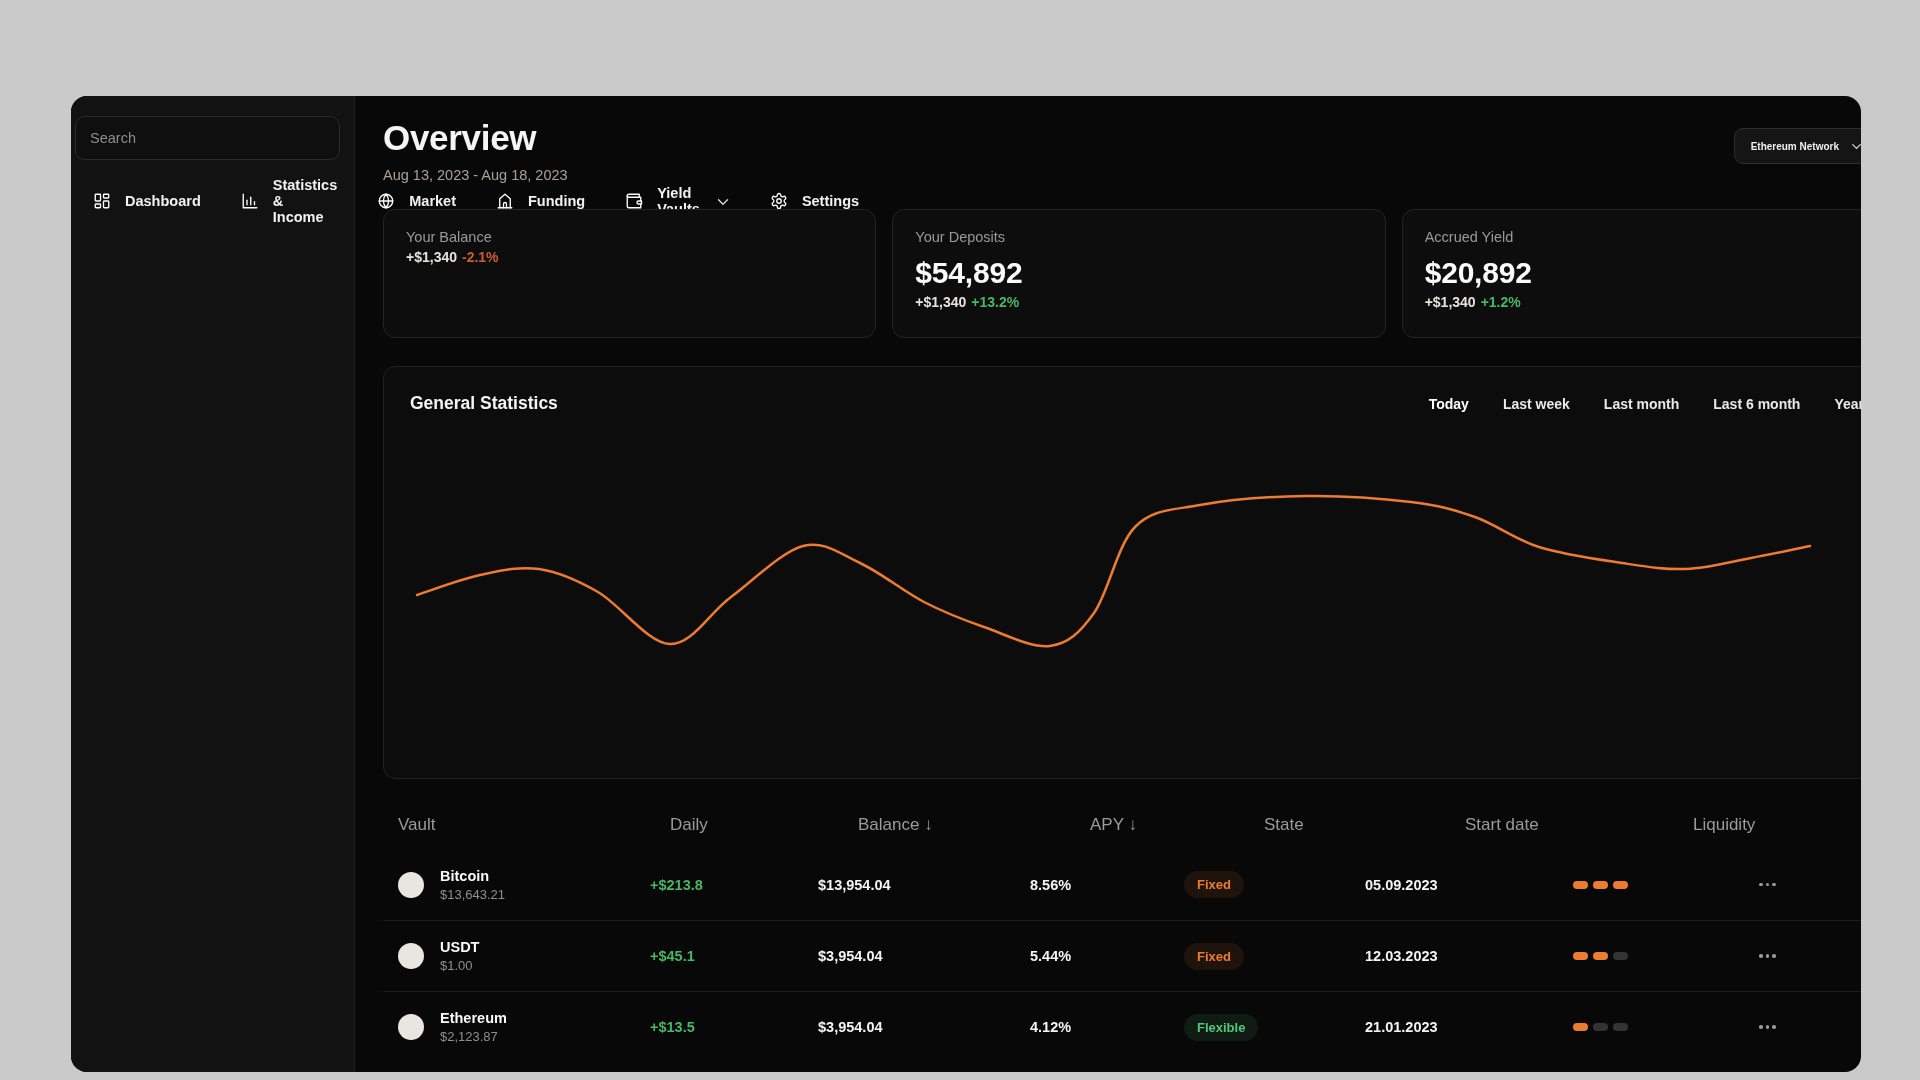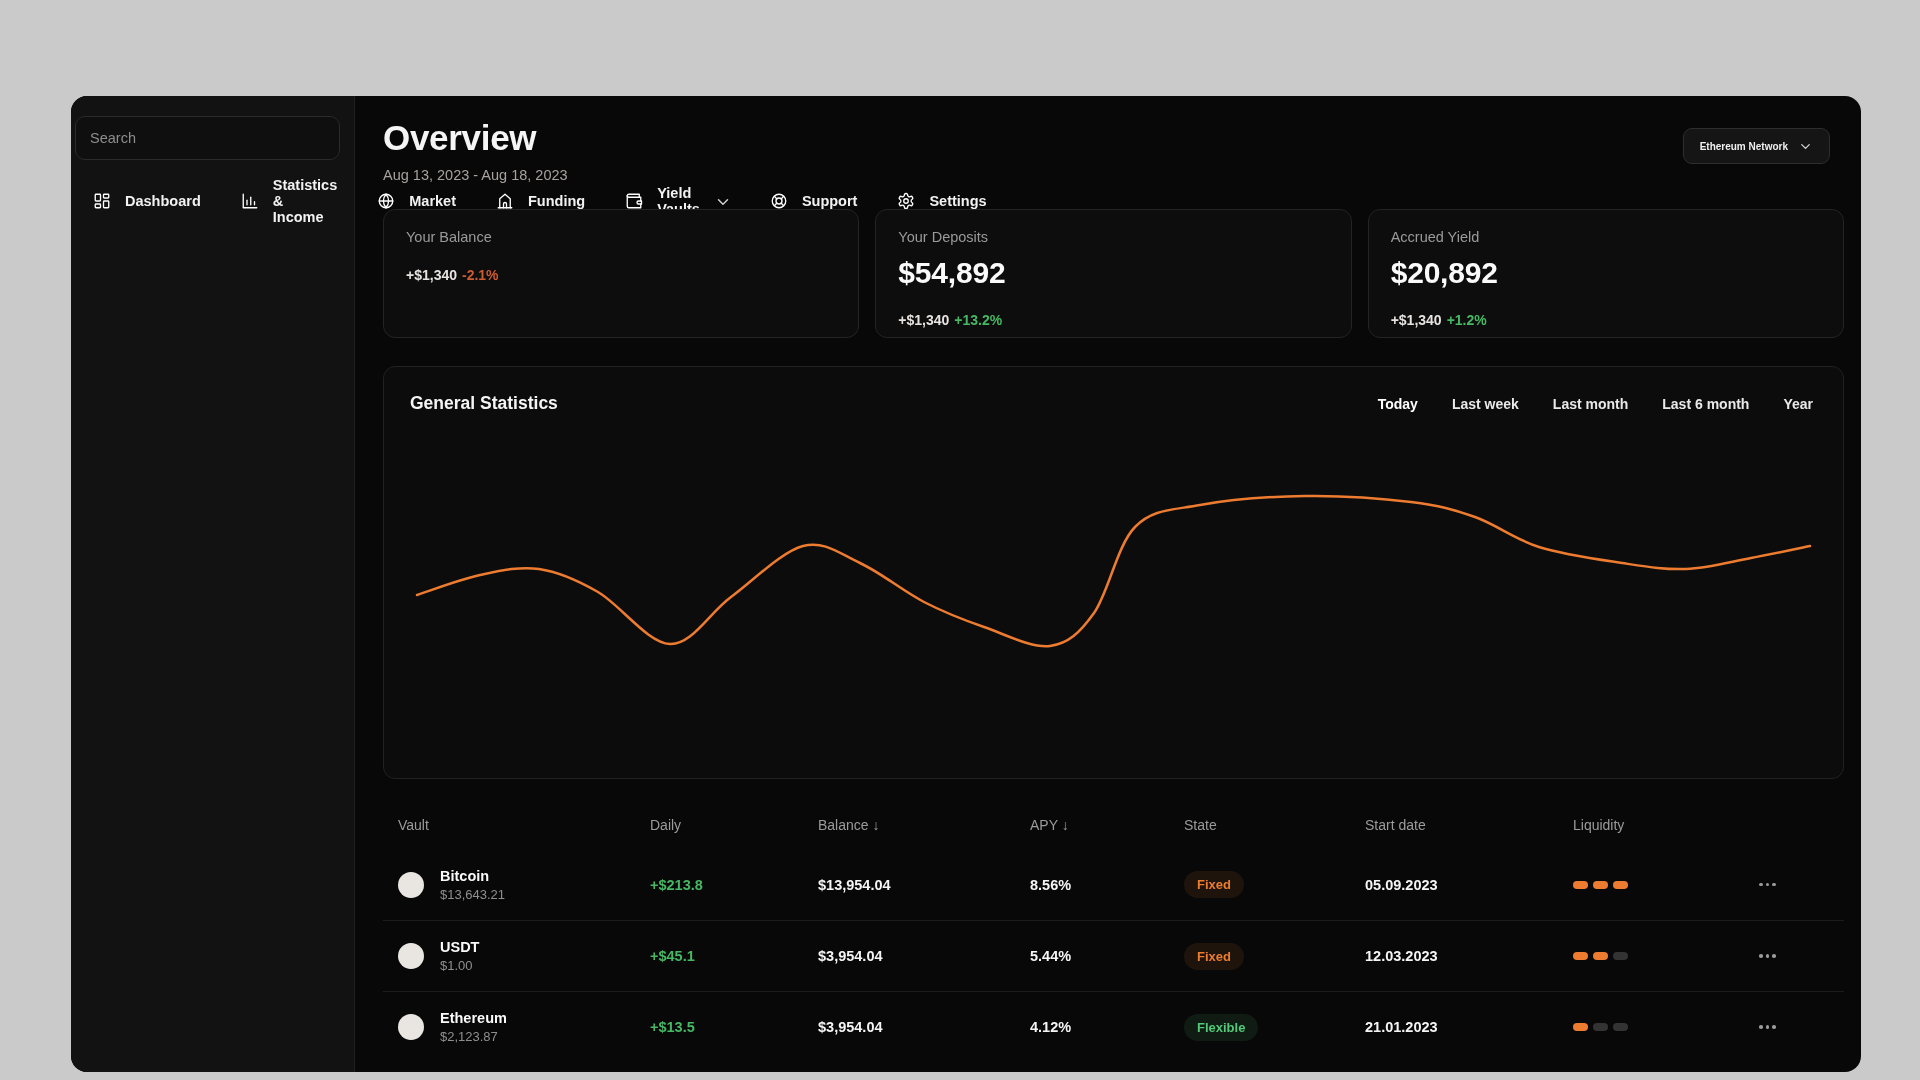--- a/index.html
+++ b/index.html
@@ -60,21 +60,21 @@
   .network-btn svg { width:15px; height:15px; color:#d8d8d8; }
   
   .stats-row { margin-top:26px; display:flex; gap:16px; }
   .stat-card {
     flex:1; height:129px;
     background:#0d0d0d; border:1px solid #242424; border-radius:12px;
     padding:19px 22px;
   }
   .stat-label { font-size:14.5px; color:#9a9a9a; }
   .stat-value { margin-top:11px; font-size:30px; font-weight:700; letter-spacing:-.2px; color:#fafafa; }
-  .stat-sub { margin-top:22px; font-size:14px; font-weight:600; color:#e6e3e0; }
+  .stat-sub { margin-top:4px; font-size:14px; font-weight:600; color:#e6e3e0; }
   .stat-delta { margin-left:5px; }
   .delta-pos { color:#46b863; }
   .delta-neg { color:#cd5b32; }
   
   .chart-card {
     margin-top:28px; height:413px; position:relative;
     background:#0c0c0c; border:1px solid #212121; border-radius:12px;
   }
   .chart-header {
     display:flex; justify-content:space-between; align-items:center;
@@ -85,21 +85,21 @@
   .filter { font-size:14px; font-weight:600; color:#e9e9e9; cursor:pointer; }
   .filter.active { color:#ffffff; }
   .chart-svg { position:absolute; left:26px; top:113px; }
   
   .vault-table { margin-top:22px; }
   .t-grid {
     display:grid;
     grid-template-columns:267px 168px 212px 154px 181px 208px 182px 1fr;
     align-items:center;
   }
-  .t-head { height:48px; color:#9b9b9b; font-size:14px; }
+  .t-head { height:48px; color:#9b9b9b; font-size:17px;gap:20px; }
   .t-head .cell { cursor:default; }
   .t-head .sortable { cursor:pointer; }
   .t-row { height:71px; font-size:14.5px; font-weight:600; cursor:pointer; }
   .t-row + .t-row { border-top:1px solid #1c1c1c; }
   .cell-vault { display:flex; align-items:center; gap:16px; padding-left:15px; }
   .t-head .cell-vault { padding-left:15px; }
   .avatar {
     width:26px; height:26px; border-radius:50%;
     background:#e9e6e2; flex:0 0 26px;
   }
@@ -174,33 +174,20 @@
             <svg viewBox="0 0 24 24" fill="none" stroke="currentColor" stroke-width="1.8" stroke-linecap="round" stroke-linejoin="round">
               <path d="M21 12V7H5a2 2 0 0 1 0-4h14v4"></path>
               <path d="M3 5v14a2 2 0 0 0 2 2h16v-5"></path>
               <path d="M18 12a2 2 0 0 0 0 4h4v-4Z"></path>
             </svg>
           </span>
           <span>Yield Vaults</span>
           <span class="chev"><svg viewBox="0 0 24 24" fill="none" stroke="currentColor" stroke-width="2" stroke-linecap="round" stroke-linejoin="round">
               <path d="m6 9 6 6 6-6"></path>
             </svg></span>
-        </div>
-        <div class="nav-item">
-          <span style="width:18px;height:18px;display:inline-flex;color:#fff">
-            <svg viewBox="0 0 24 24" fill="none" stroke="currentColor" stroke-width="1.8" stroke-linecap="round" stroke-linejoin="round">
-              <circle cx="12" cy="12" r="9"></circle>
-              <circle cx="12" cy="12" r="4"></circle>
-              <path d="m5.8 5.8 3.4 3.4"></path>
-              <path d="m14.8 14.8 3.4 3.4"></path>
-              <path d="m14.8 9.2 3.4-3.4"></path>
-              <path d="m5.8 18.2 3.4-3.4"></path>
-            </svg>
-          </span>
-          <span>Support</span>
         </div>
         <div class="nav-item">
           <span style="width:18px;height:18px;display:inline-flex;color:#fff">
             <svg viewBox="0 0 24 24" fill="none" stroke="currentColor" stroke-width="1.8" stroke-linecap="round" stroke-linejoin="round">
               <circle cx="12" cy="12" r="3"></circle>
               <path d="M12.22 2h-.44a2 2 0 0 0-2 2v.18a2 2 0 0 1-1 1.73l-.43.25a2 2 0 0 1-2 0l-.15-.08a2 2 0 0 0-2.73.73l-.22.38a2 2 0 0 0 .73 2.73l.15.1a2 2 0 0 1 1 1.72v.51a2 2 0 0 1-1 1.74l-.15.09a2 2 0 0 0-.73 2.73l.22.38a2 2 0 0 0 2.73.73l.15-.08a2 2 0 0 1 2 0l.43.25a2 2 0 0 1 1 1.73V20a2 2 0 0 0 2 2h.44a2 2 0 0 0 2-2v-.18a2 2 0 0 1 1-1.73l.43-.25a2 2 0 0 1 2 0l.15.08a2 2 0 0 0 2.73-.73l.22-.39a2 2 0 0 0-.73-2.73l-.15-.08a2 2 0 0 1-1-1.74v-.5a2 2 0 0 1 1-1.74l.15-.09a2 2 0 0 0 .73-2.73l-.22-.38a2 2 0 0 0-2.73-.73l-.15.08a2 2 0 0 1-2 0l-.43-.25a2 2 0 0 1-1-1.73V4a2 2 0 0 0-2-2z"></path>
             </svg>
           </span>
           <span>Settings</span>
         </div>

